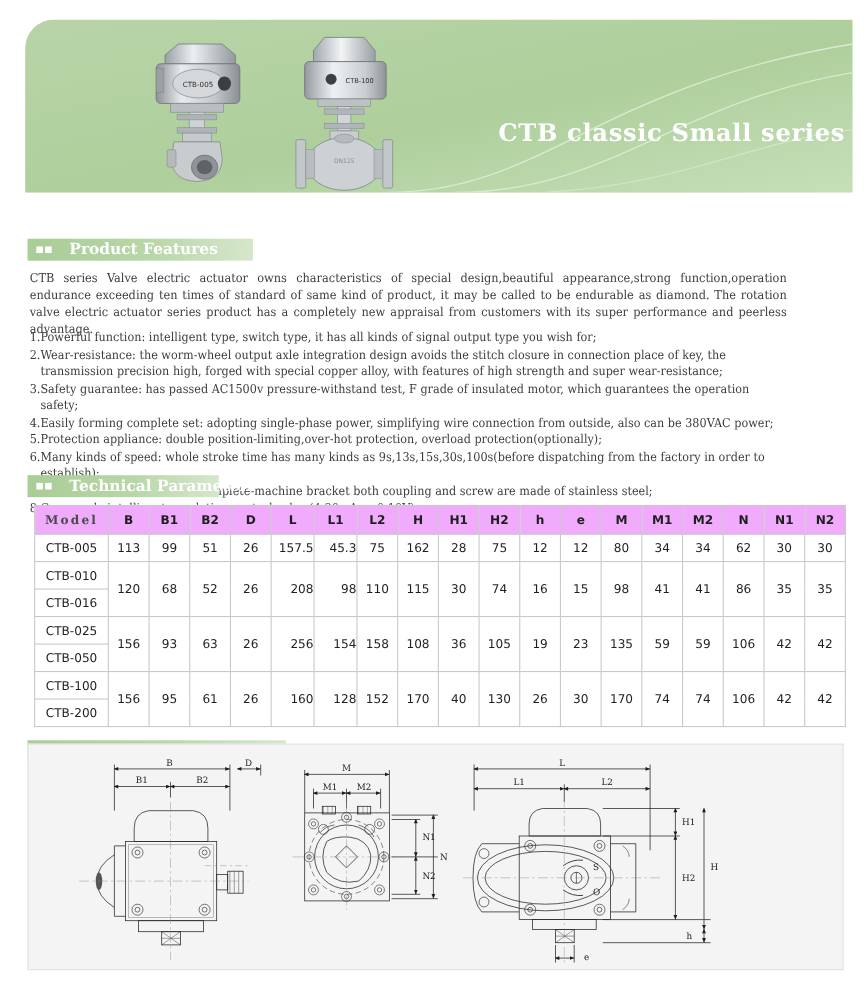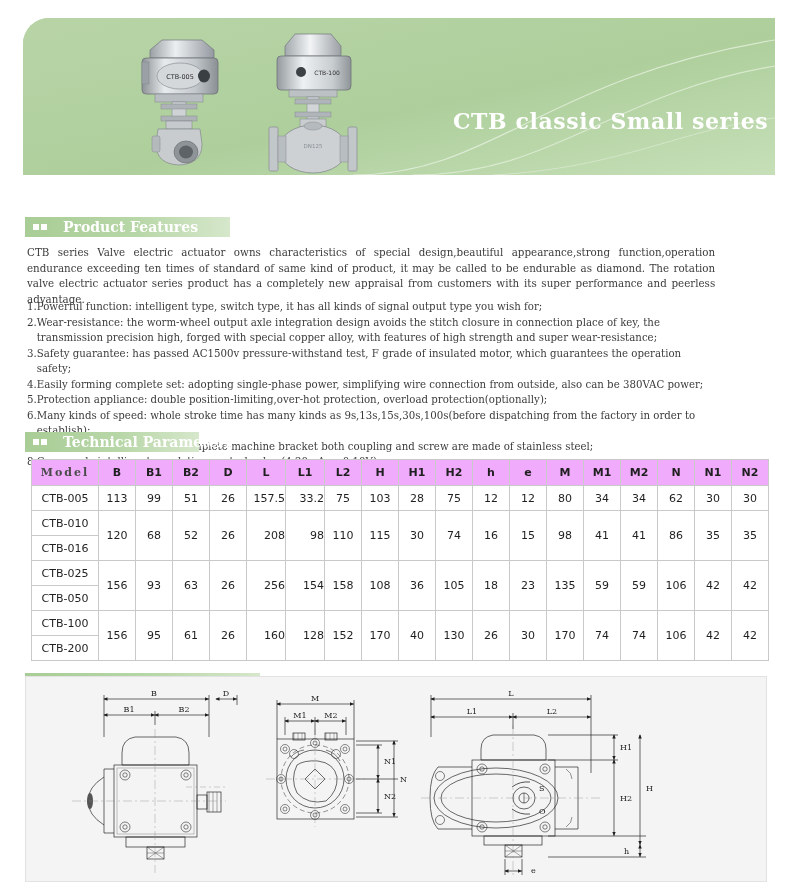--- a/index.html
+++ b/index.html
@@ -333,23 +333,23 @@
     </tr>
   </thead>
   <tbody>
       <tr>
         <td class="model-col">CTB-005</td>
         <td class="num-col">113</td>
         <td class="num-col">99</td>
         <td class="num-col">51</td>
         <td class="num-col">26</td>
         <td class="wide-col">157.5</td>
-        <td class="wide-col">33.2</td>
+        <td class="wide-col">45.3</td>
         <td class="num-col">75</td>
-        <td class="num-col">103</td>
+        <td class="num-col">162</td>
         <td class="num-col">28</td>
         <td class="num-col">75</td>
         <td class="num-col">12</td>
         <td class="num-col">12</td>
         <td class="num-col">80</td>
         <td class="num-col">34</td>
         <td class="num-col">34</td>
         <td class="num-col">62</td>
         <td class="num-col">30</td>
         <td class="num-col">30</td>
@@ -383,21 +383,21 @@
         <td class="num-col" rowspan="2">156</td>
         <td class="num-col" rowspan="2">93</td>
         <td class="num-col" rowspan="2">63</td>
         <td class="num-col" rowspan="2">26</td>
         <td class="wide-col" rowspan="2">256</td>
         <td class="wide-col" rowspan="2">154</td>
         <td class="num-col" rowspan="2">158</td>
         <td class="num-col" rowspan="2">108</td>
         <td class="num-col" rowspan="2">36</td>
         <td class="num-col" rowspan="2">105</td>
-        <td class="num-col" rowspan="2">18</td>
+        <td class="num-col" rowspan="2">19</td>
         <td class="num-col" rowspan="2">23</td>
         <td class="num-col" rowspan="2">135</td>
         <td class="num-col" rowspan="2">59</td>
         <td class="num-col" rowspan="2">59</td>
         <td class="num-col" rowspan="2">106</td>
         <td class="num-col" rowspan="2">42</td>
         <td class="num-col" rowspan="2">42</td>
       </tr>
       <tr>
         <td class="model-col">CTB-050</td>

